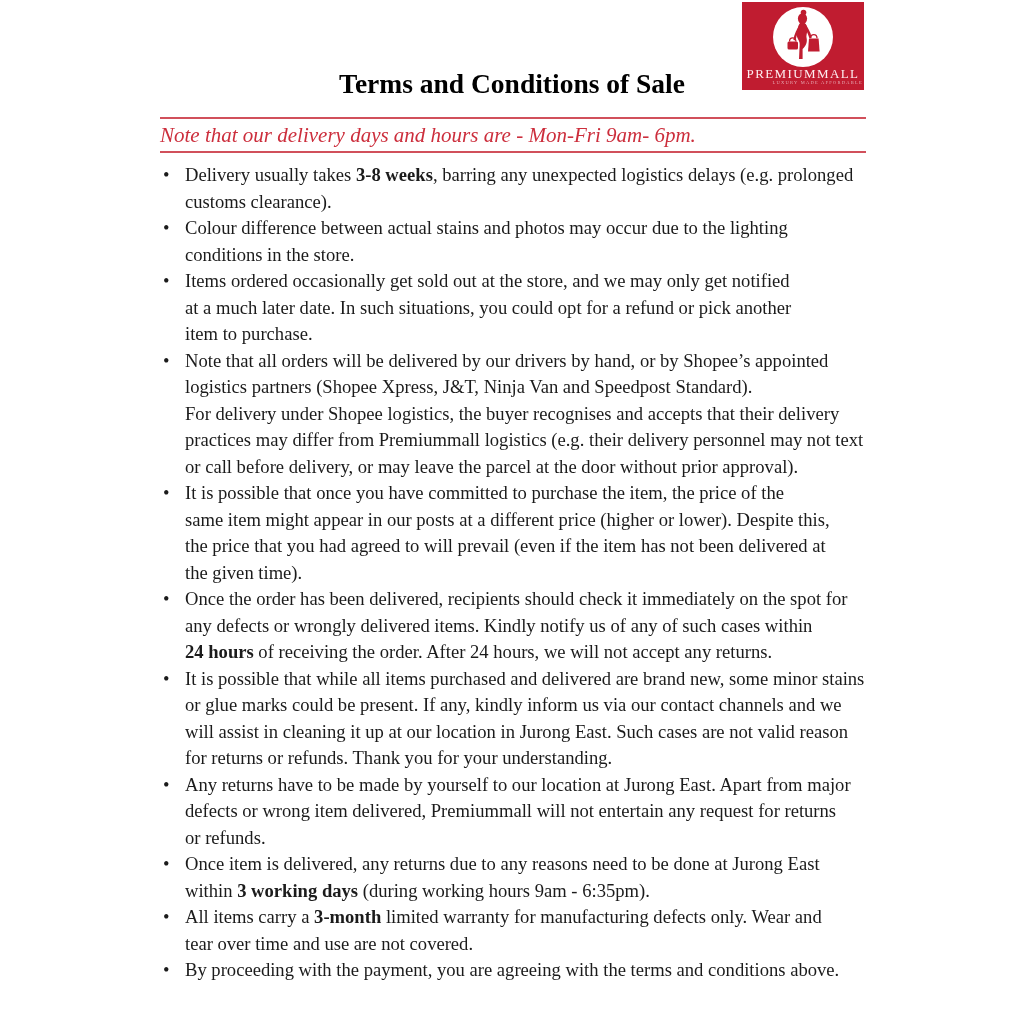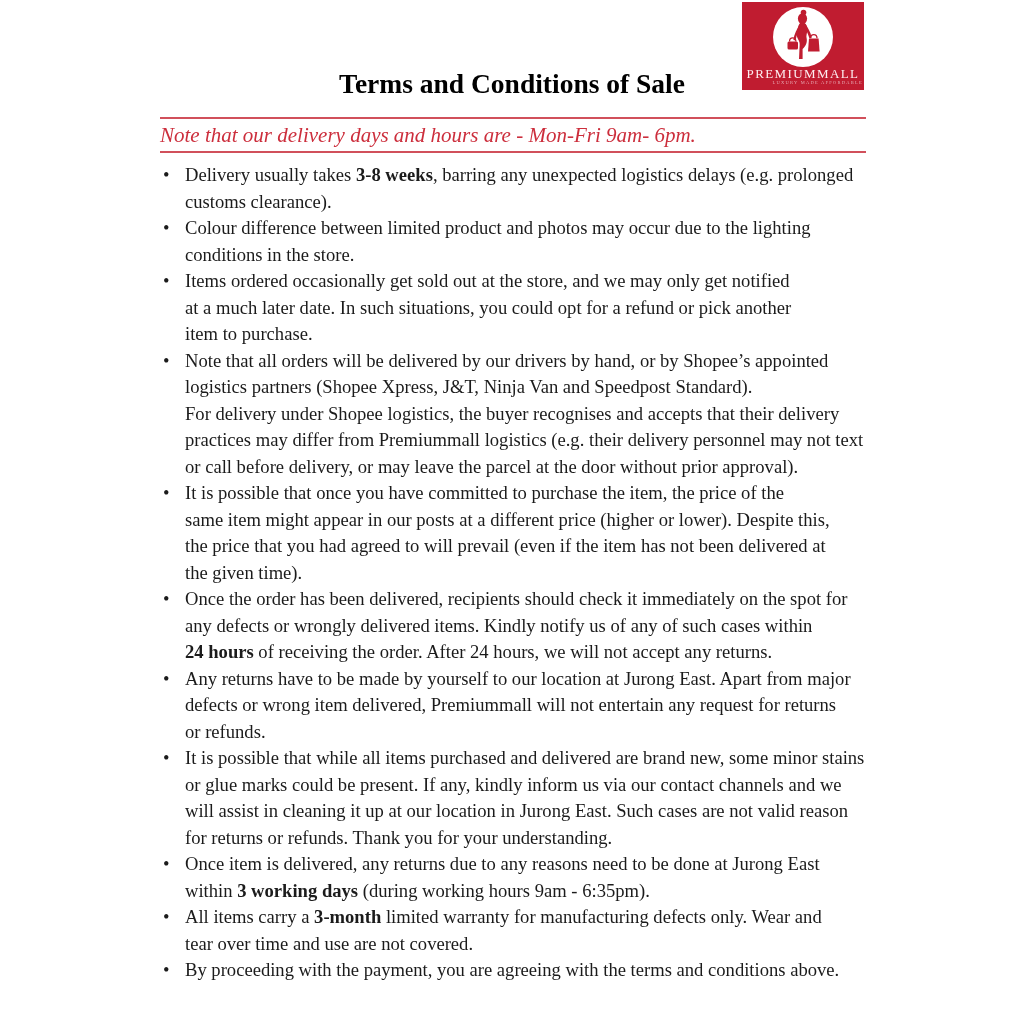--- a/index.html
+++ b/index.html
@@ -151,44 +151,44 @@
   </div>
 
   <h1 class="title">Terms and Conditions of Sale</h1>
   <div class="rule rule-top"></div>
   <div class="note">Note that our delivery days and hours are - Mon-Fri 9am- 6pm.</div>
   <div class="rule rule-bottom"></div>
 
   <ul class="terms" id="terms-list">
       <li class="term-item"><span>Delivery usually takes </span><b>3-8 weeks</b><span>, barring any unexpected logistics delays (e.g. prolonged
 customs clearance).</span></li>
-      <li class="term-item"><span>Colour difference between limited product and photos may occur due to the lighting
+      <li class="term-item"><span>Colour difference between actual stains and photos may occur due to the lighting
 conditions in the store.</span></li>
       <li class="term-item"><span>Items ordered occasionally get sold out at the store, and we may only get notified
 at a much later date. In such situations, you could opt for a refund or pick another
 item to purchase.</span></li>
       <li class="term-item"><span>Note that all orders will be delivered by our drivers by hand, or by Shopee’s appointed
 logistics partners (Shopee Xpress, J&amp;T, Ninja Van and Speedpost Standard).
 For delivery under Shopee logistics, the buyer recognises and accepts that their delivery
 practices may differ from Premiummall logistics (e.g. their delivery personnel may not text
 or call before delivery, or may leave the parcel at the door without prior approval).</span></li>
       <li class="term-item"><span>It is possible that once you have committed to purchase the item, the price of the
 same item might appear in our posts at a different price (higher or lower). Despite this,
 the price that you had agreed to will prevail (even if the item has not been delivered at
 the given time).</span></li>
       <li class="term-item"><span>Once the order has been delivered, recipients should check it immediately on the spot for
 any defects or wrongly delivered items. Kindly notify us of any of such cases within
 </span><b>24 hours</b><span> of receiving the order. After 24 hours, we will not accept any returns.</span></li>
-      <li class="term-item"><span>Any returns have to be made by yourself to our location at Jurong East. Apart from major
-defects or wrong item delivered, Premiummall will not entertain any request for returns
-or refunds.</span></li>
       <li class="term-item"><span>It is possible that while all items purchased and delivered are brand new, some minor stains
 or glue marks could be present. If any, kindly inform us via our contact channels and we
 will assist in cleaning it up at our location in Jurong East. Such cases are not valid reason
 for returns or refunds. Thank you for your understanding.</span></li>
+      <li class="term-item"><span>Any returns have to be made by yourself to our location at Jurong East. Apart from major
+defects or wrong item delivered, Premiummall will not entertain any request for returns
+or refunds.</span></li>
       <li class="term-item"><span>Once item is delivered, any returns due to any reasons need to be done at Jurong East
 within </span><b>3 working days</b><span> (during working hours 9am - 6:35pm).</span></li>
       <li class="term-item"><span>All items carry a </span><b>3-month</b><span> limited warranty for manufacturing defects only. Wear and
 tear over time and use are not covered.</span></li>
       <li class="term-item"><span>By proceeding with the payment, you are agreeing with the terms and conditions above.</span></li>
     </ul>
 
 </div>
 
 </body></html>

